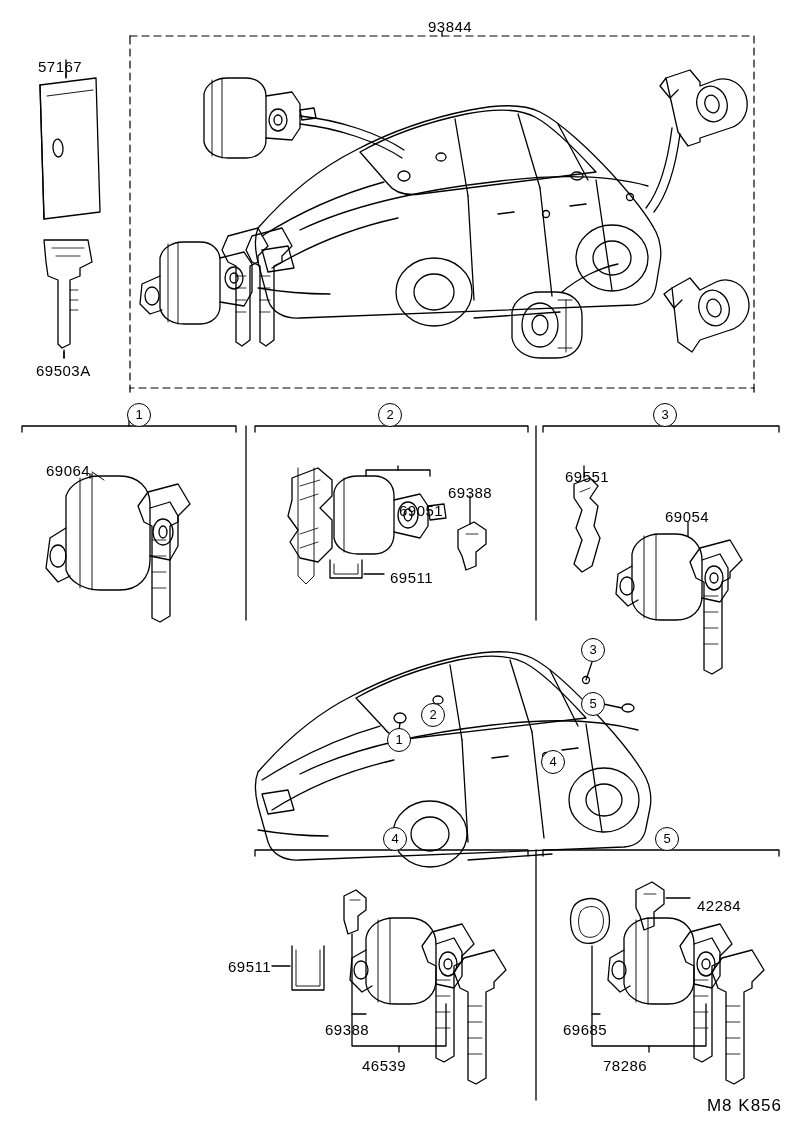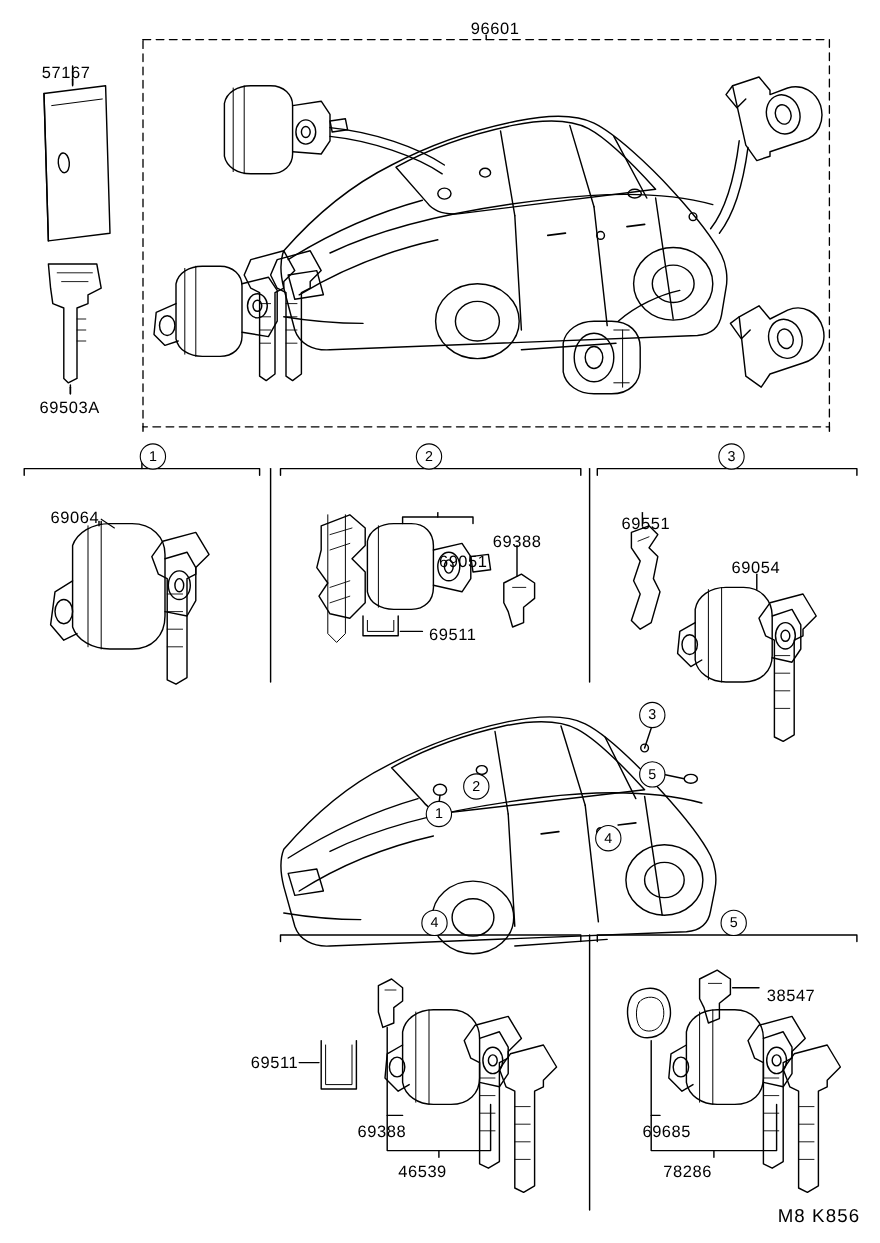--- a/index.html
+++ b/index.html
@@ -370,37 +370,37 @@
       <path d="M592 946 L592 1014 M592 1014 L600 1014"></path>
 
       <path d="M592 1046 L592 1014 M706 1046 L706 1004 M592 1046 L706 1046"></path>
       <line x1="649" y1="1046" x2="649" y2="1052"></line>
 
       <line x1="66" y1="72" x2="66" y2="78"></line>
       <line x1="64" y1="352" x2="64" y2="358"></line>
     </g>
   </svg>
 
-  <div class="lbl" style="left:428px;top:18px;">96601</div>
+  <div class="lbl" style="left:428px;top:18px;">93844</div>
 
   <div class="lbl" style="left:38px;top:58px;">57167</div>
   <div class="lbl" style="left:36px;top:362px;">69503A</div>
 
   <div class="lbl" style="left:46px;top:462px;">69064</div>
   <div class="lbl" style="left:399px;top:456px;margin-top:46px;">69051</div>
   <div class="lbl" style="left:448px;top:484px;">69388</div>
   <div class="lbl" style="left:390px;top:569px;">69511</div>
   <div class="lbl" style="left:565px;top:468px;">69551</div>
   <div class="lbl" style="left:665px;top:508px;">69054</div>
 
   <div class="lbl" style="left:228px;top:958px;">69511</div>
   <div class="lbl" style="left:325px;top:1021px;">69388</div>
   <div class="lbl" style="left:362px;top:1057px;">46539</div>
-  <div class="lbl" style="left:697px;top:897px;">38547</div>
-  <div class="lbl" style="left:563px;top:1021px;margin-left:21px;">69685</div>
+  <div class="lbl" style="left:697px;top:897px;">42284</div>
+  <div class="lbl" style="left:563px;top:1021px;">69685</div>
   <div class="lbl" style="left:603px;top:1057px;">78286</div>
 
   <div class="circ" style="left:127px;top:403px;">1</div>
   <div class="circ" style="left:378px;top:403px;">2</div>
   <div class="circ" style="left:653px;top:403px;">3</div>
 
   <div class="circ" style="left:383px;top:827px;">4</div>
   <div class="circ" style="left:655px;top:827px;">5</div>
 
   <div class="circ" style="left:387px;top:728px;">1</div>

